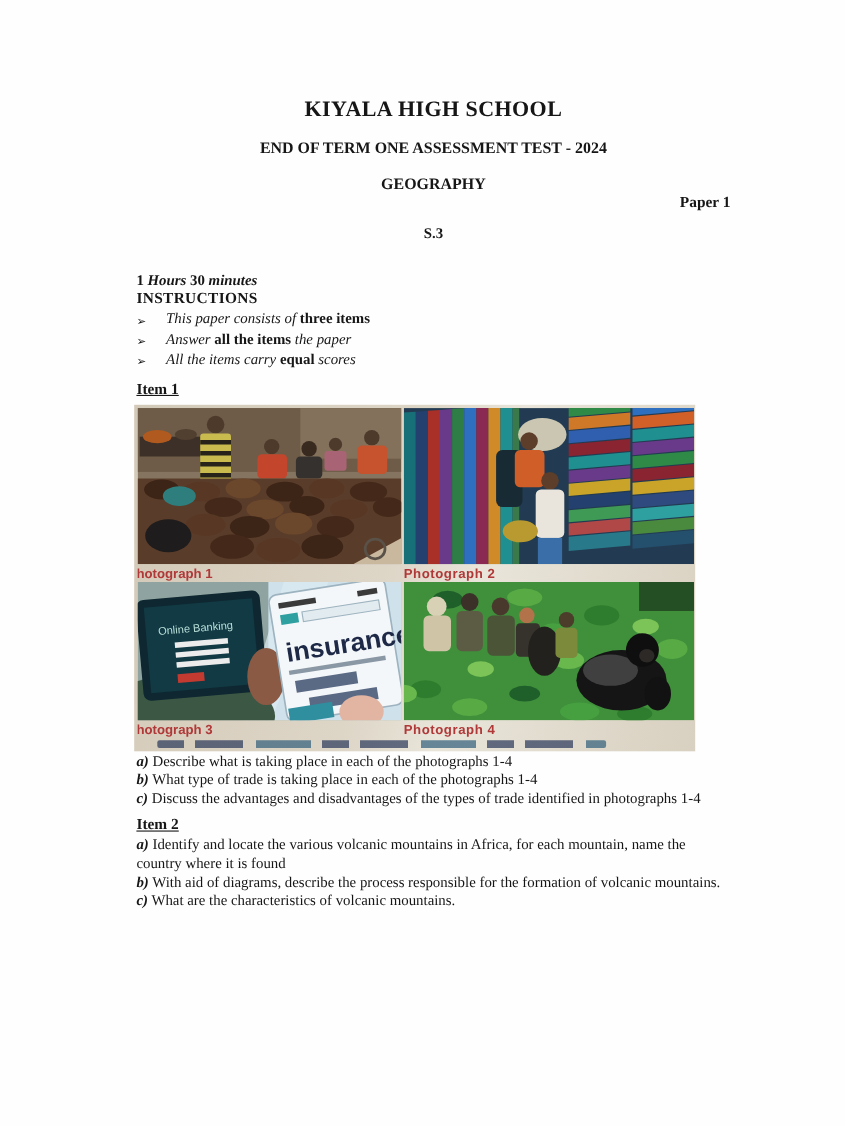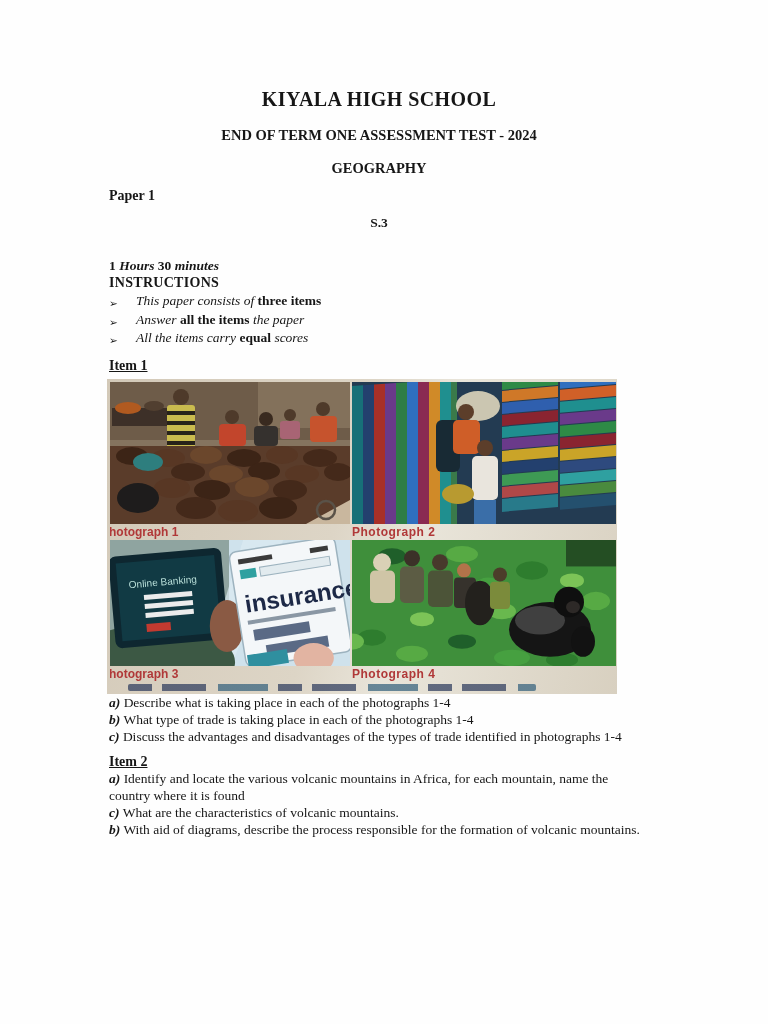--- a/index.html
+++ b/index.html
@@ -1,24 +1,24 @@
 <!DOCTYPE html>
 <html><head>
 <meta charset="utf-8">
 <style>
   html,body{margin:0;padding:0;background:#ffffff;}
   .page{
     width:768px;height:1024px;position:relative;overflow:hidden;
     background:#fefefe;color:#161616;
     font-family:"Liberation Serif", serif;
   }
-  .content{position:absolute;left:109px;top:88px;width:540px;}
+  .content{position:absolute;left:124px;top:88px;width:540px;}
   .t-school{font-size:20px;font-weight:700;text-align:center;letter-spacing:.4px;}
   .t-sub{font-size:14.5px;font-weight:700;text-align:center;margin-top:16px;}
-  .t-paper{font-size:14px;font-weight:700;text-align:left;margin-top:11px;}
+  .t-paper{font-size:14px;font-weight:700;text-align:right;}
   .t-class{font-size:13.5px;font-weight:700;text-align:center;margin-top:11px;}
   .duration{font-size:13.5px;margin-top:27px;line-height:16px;}
   .instr-heading{font-size:14px;font-weight:700;letter-spacing:.3px;line-height:17px;}
   .bullets{margin-top:2px;}
   .bullet-row{display:flex;font-size:13.5px;line-height:16.5px;}
   .bullet-glyph{flex:0 0 27px;font-family:"DejaVu Sans",sans-serif;font-size:10.5px;padding-top:2px;}
   .bullet-text{flex:1;}
   .b{font-weight:700;}
   .i{font-style:italic;}
   .item-heading{font-size:14px;font-weight:700;text-decoration:underline;margin-top:8px;line-height:17px;}
@@ -268,17 +268,17 @@
       </div>
       <div class="bleed"></div>
     </div>
 
     <div class="q-line"><span class="q-prefix">a)</span> <span>Describe what is taking place in each of the photographs 1-4</span></div>
     <div class="q-line"><span class="q-prefix">b)</span> <span>What type of trade is taking place in each of the photographs 1-4</span></div>
     <div class="q-line"><span class="q-prefix">c)</span> <span>Discuss the advantages and disadvantages of the types of trade identified in photographs 1-4</span></div>
 
     <div class="item-heading">Item 2</div>
     <div class="q-line"><span class="q-prefix">a)</span> <span>Identify and locate the various volcanic mountains in Africa, for each mountain, name the country where it is found</span></div>
+    <div class="q-line"><span class="q-prefix">b)</span> <span>With aid of diagrams, describe the process responsible for the formation of volcanic mountains.</span></div>
     <div class="q-line"><span class="q-prefix">c)</span> <span>What are the characteristics of volcanic mountains.</span></div>
-    <div class="q-line"><span class="q-prefix">b)</span> <span>With aid of diagrams, describe the process responsible for the formation of volcanic mountains.</span></div>
 
   </div>
 </div>
 
 </body></html>

